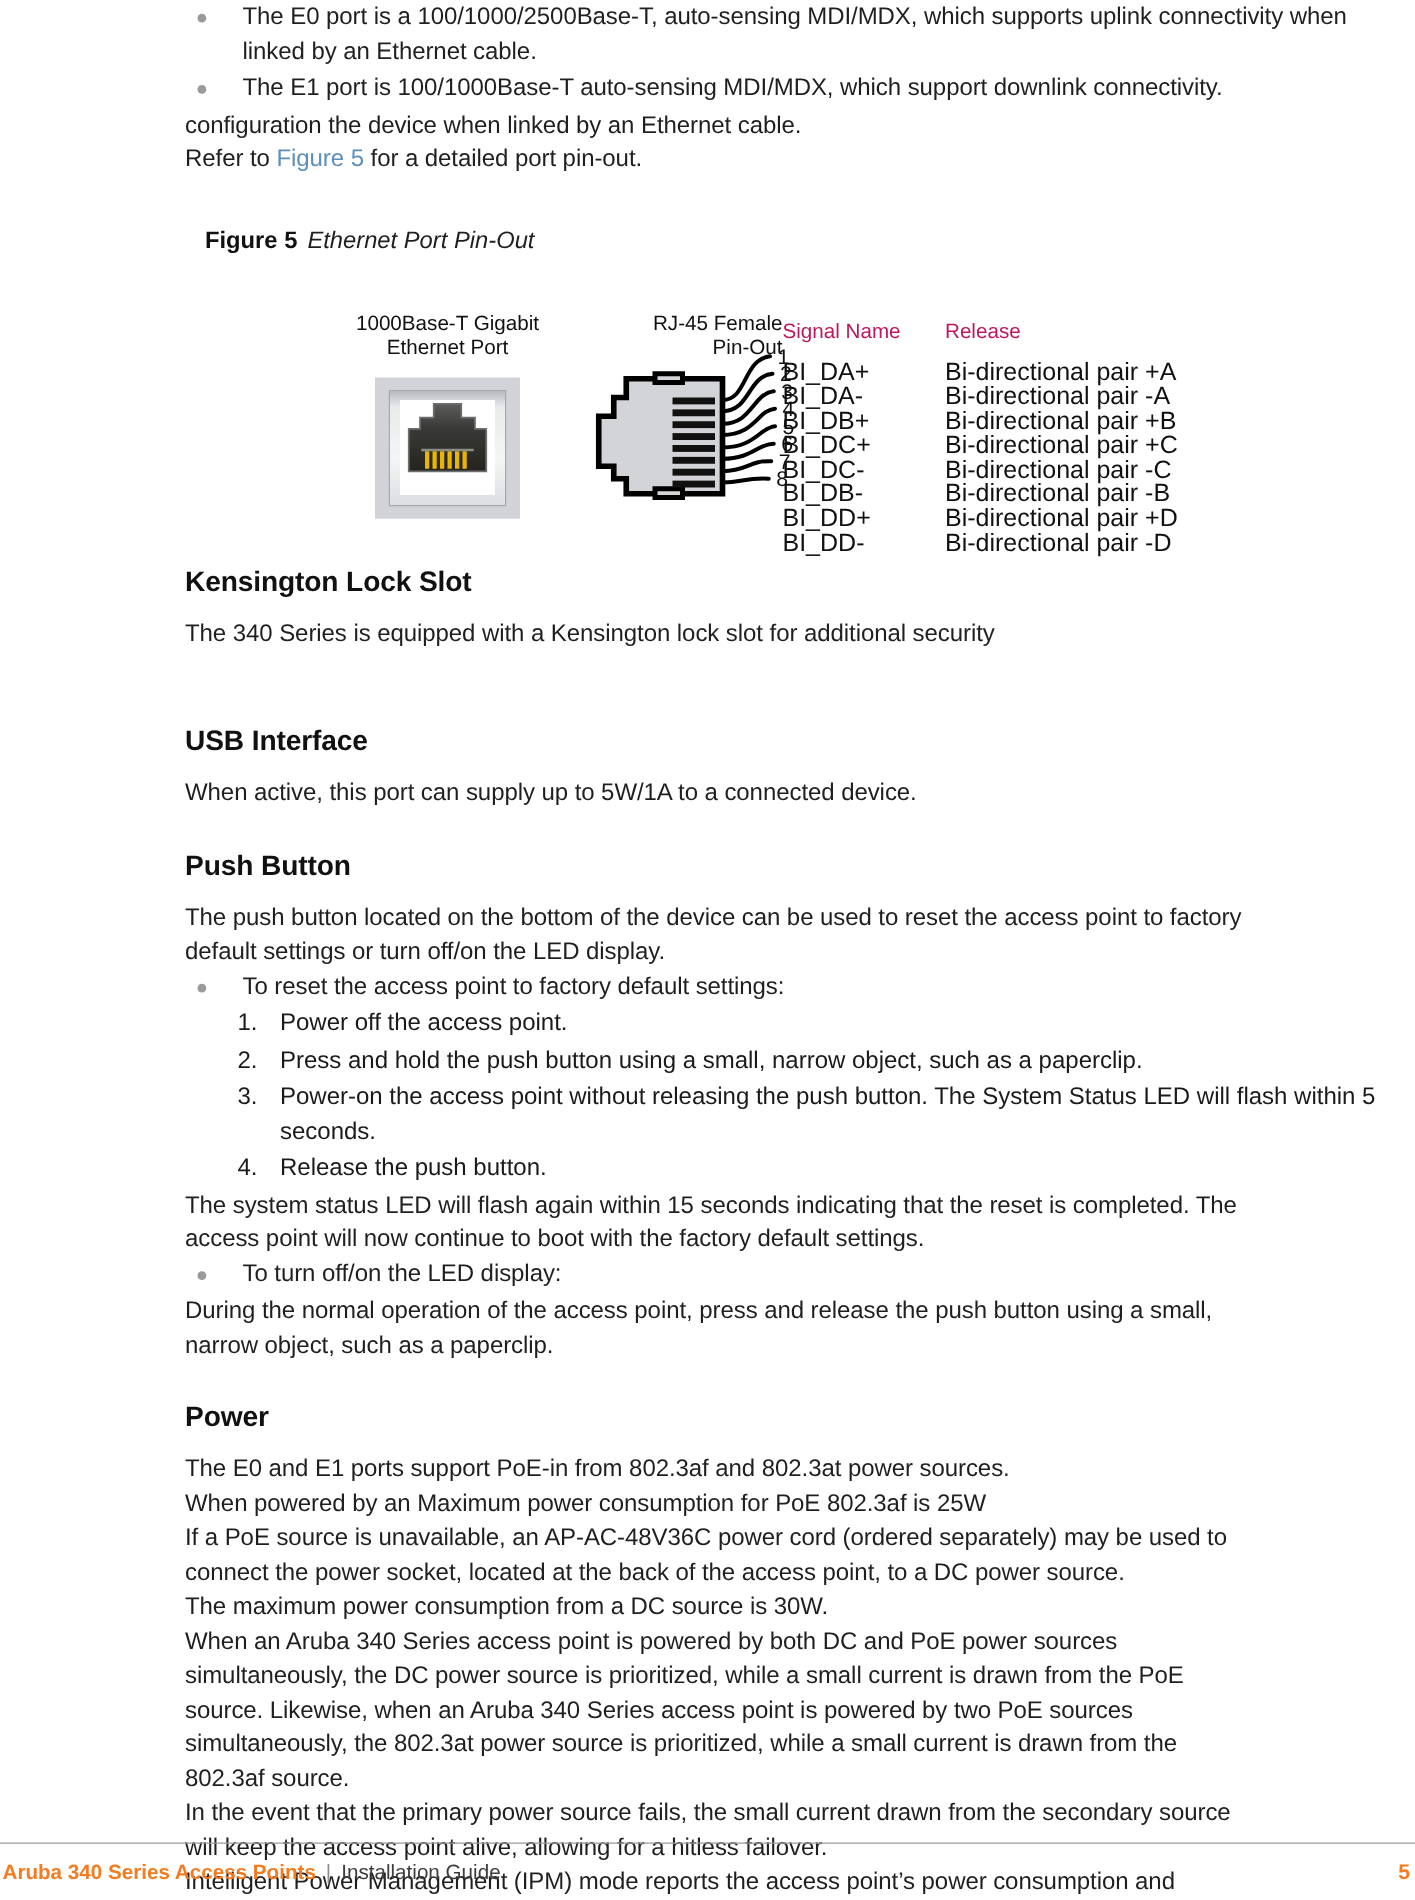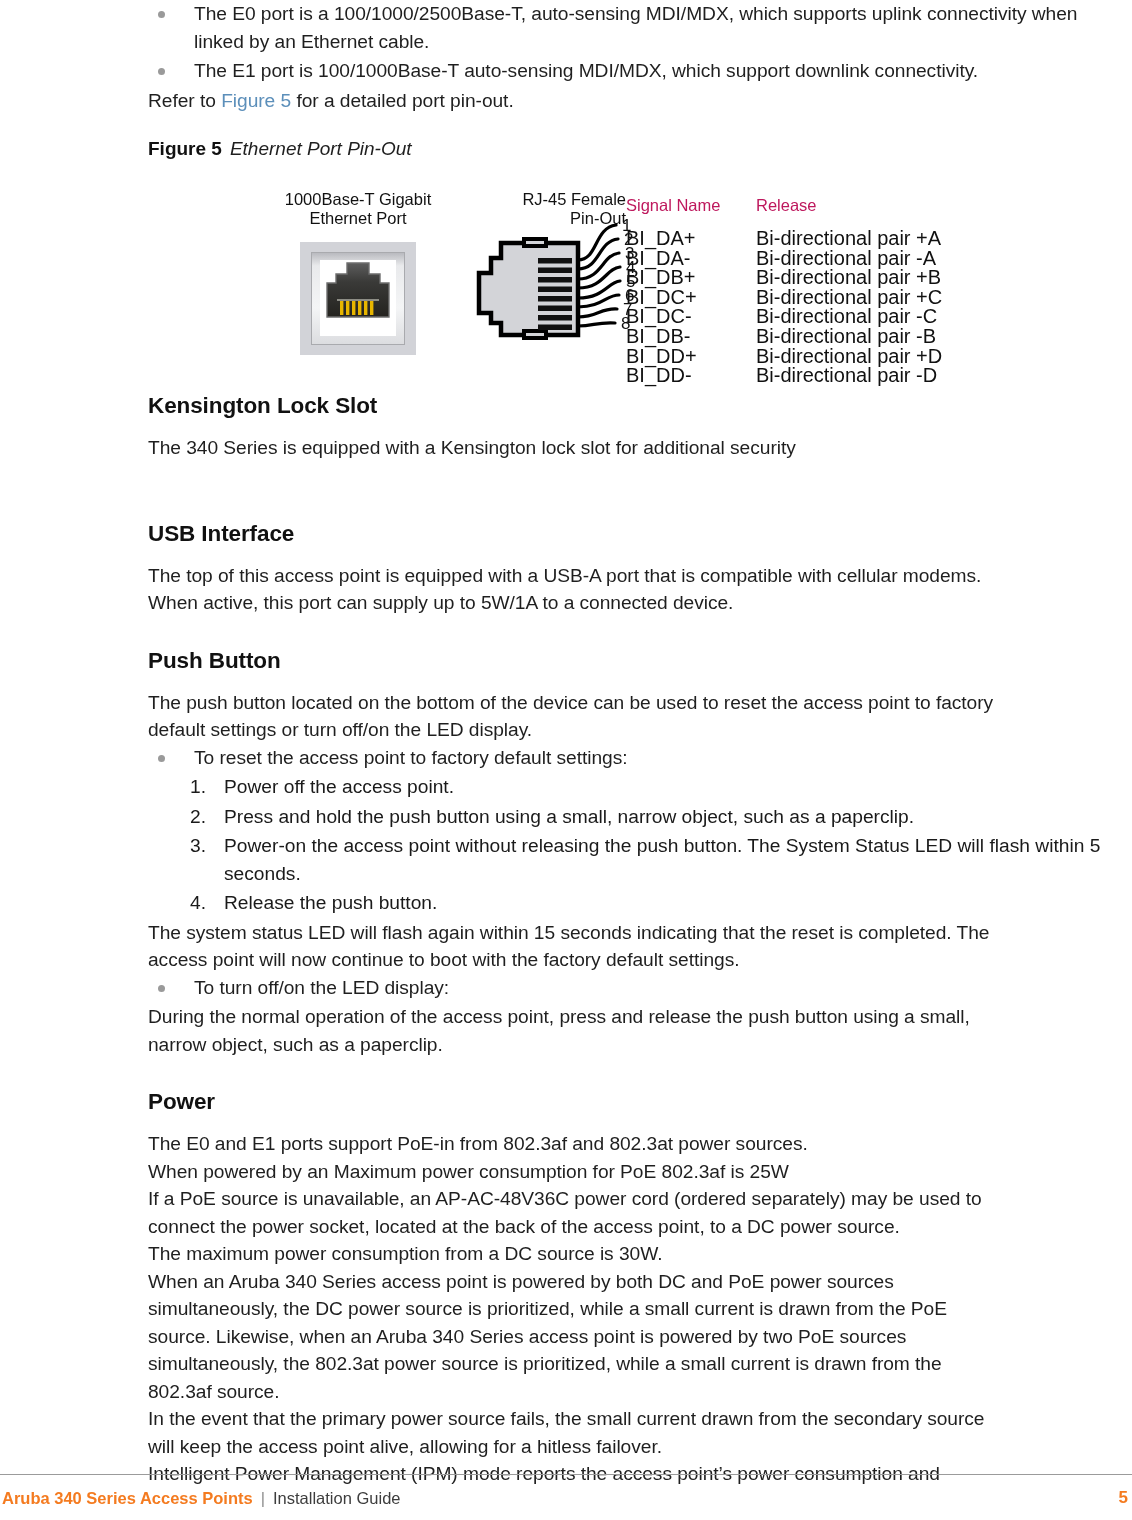--- a/index.html
+++ b/index.html
@@ -97,21 +97,21 @@
 
   a.xref, .xref {
     color: #5c8fba;
     text-decoration: none;
   }
 
   
   .figure-caption {
     font-size: 19px;
     line-height: 26px;
-    margin: 0;
+    margin: 16px;
   }
   .figure-caption .fig-num {
     font-weight: bold;
     color: #111;
   }
   .figure-caption .fig-title {
     font-style: italic;
     color: #1f1f1f;
     margin-left: 8px;
   }
@@ -259,20 +259,21 @@
         <span class="dot"></span>
         <span>The E0 port is a 100/1000/2500Base-T, auto-sensing MDI/MDX, which supports uplink connectivity when linked by an Ethernet cable.</span>
       </li>
       <li class="body">
         <span class="dot"></span>
         <span>The E1 port is 100/1000Base-T auto-sensing MDI/MDX, which support downlink connectivity.</span>
       </li>
     </ul>
 
     <div class="para-block">
+      <p class="body">configuration the device when linked by an Ethernet cable.</p>
       <p class="body">
         <span>Refer to </span><a class="xref" href="#">Figure 5</a><span> for a detailed port pin-out.</span>
       </p>
     </div>
 
     <div class="spacer-22"></div>
 
     <p class="figure-caption">
       <span class="fig-num">Figure 5</span><span class="fig-title">Ethernet Port Pin-Out</span>
     </p>
@@ -405,21 +406,20 @@
 
     <h2 class="section-heading">Kensington Lock Slot</h2>
     <div class="spacer-14"></div>
     <p class="body">The 340 Series is equipped with a Kensington lock slot for additional security</p>
 
     <div class="spacer-58"></div>
 
     <h2 class="section-heading">USB Interface</h2>
     <div class="spacer-14"></div>
     <div class="para-block">
-      <p class="body">The top of this access point is equipped with a USB-A port that is compatible with cellular modems.</p>
       <p class="body">When active, this port can supply up to 5W/1A to a connected device.</p>
     </div>
 
     <div class="spacer-30"></div>
 
     <h2 class="section-heading">Push Button</h2>
     <div class="spacer-14"></div>
     <div class="para-block">
       <p class="body">The push button located on the bottom of the device can be used to reset the access point to factory</p>
       <p class="body">default settings or turn off/on the LED display.</p>

